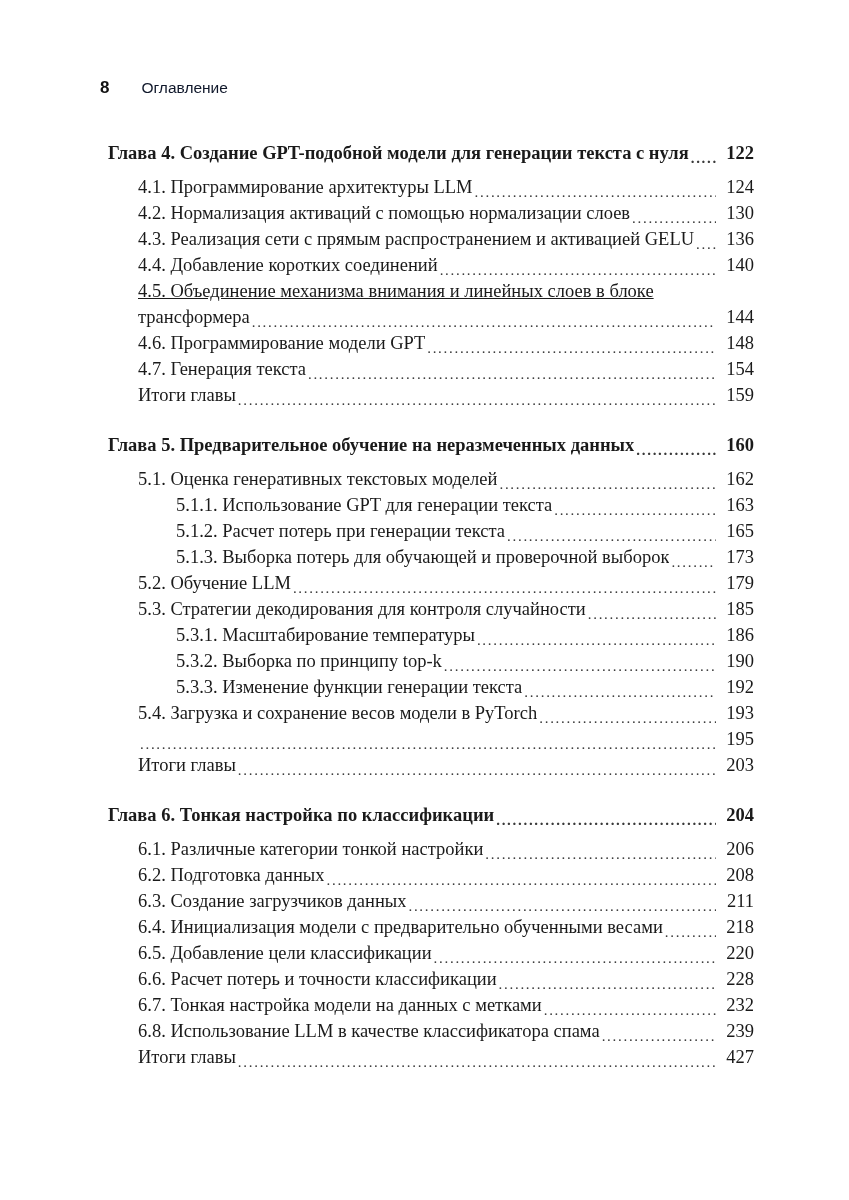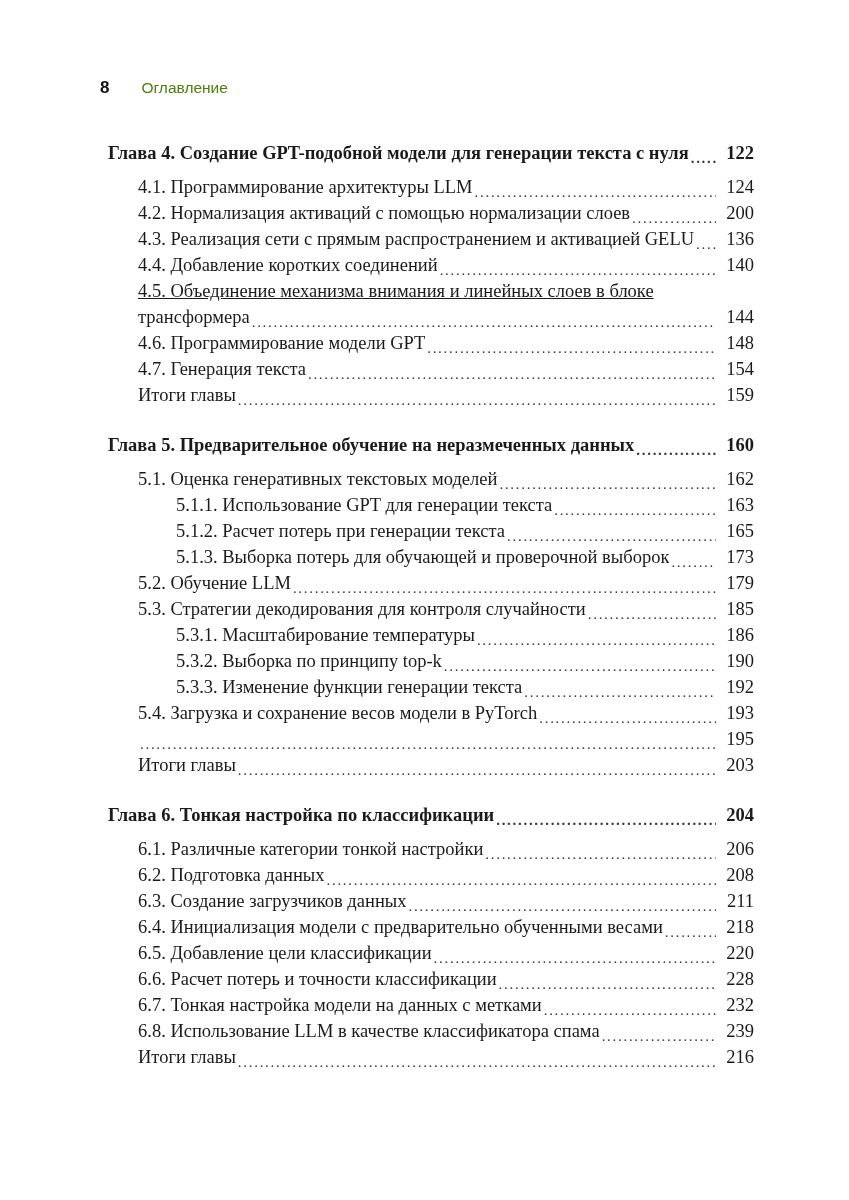--- a/index.html
+++ b/index.html
@@ -37,21 +37,21 @@
   }
   .folio {
     font-size: 17px;
     font-weight: bold;
     color: #111111;
     letter-spacing: 0px;
   }
   .head-title {
     font-size: 15.5px;
     font-weight: normal;
-    color: #4d7c0f;
+    color: #0f172a;
     margin-left: 32px;
   }
 
   
   .toc {
     position: absolute;
     left: 108px;
     top: 140px;
     width: 646px;
   }
@@ -183,21 +183,21 @@
           <span class="page-no">122</span>
         </div>
         <div class="entry level-2">
           <span class="label">4.1. Программирование архитектуры LLM</span>
           <span class="leader"></span>
           <span class="page-no">124</span>
         </div>
         <div class="entry level-2">
           <span class="label">4.2. Нормализация активаций с помощью нормализации слоев</span>
           <span class="leader"></span>
-          <span class="page-no">200</span>
+          <span class="page-no">130</span>
         </div>
         <div class="entry level-2">
           <span class="label">4.3. Реализация сети с прямым распространением и активацией GELU</span>
           <span class="leader"></span>
           <span class="page-no">136</span>
         </div>
         <div class="entry level-2">
           <span class="label">4.4. Добавление коротких соединений</span>
           <span class="leader"></span>
           <span class="page-no">140</span>
@@ -334,18 +334,18 @@
           <span class="page-no">232</span>
         </div>
         <div class="entry level-2">
           <span class="label">6.8. Использование LLM в качестве классификатора спама</span>
           <span class="leader"></span>
           <span class="page-no">239</span>
         </div>
         <div class="entry level-2">
           <span class="label">Итоги главы</span>
           <span class="leader"></span>
-          <span class="page-no">216</span>
+          <span class="page-no">427</span>
         </div>
       </div>
     </div>
 
 </div>
 
 </body></html>

